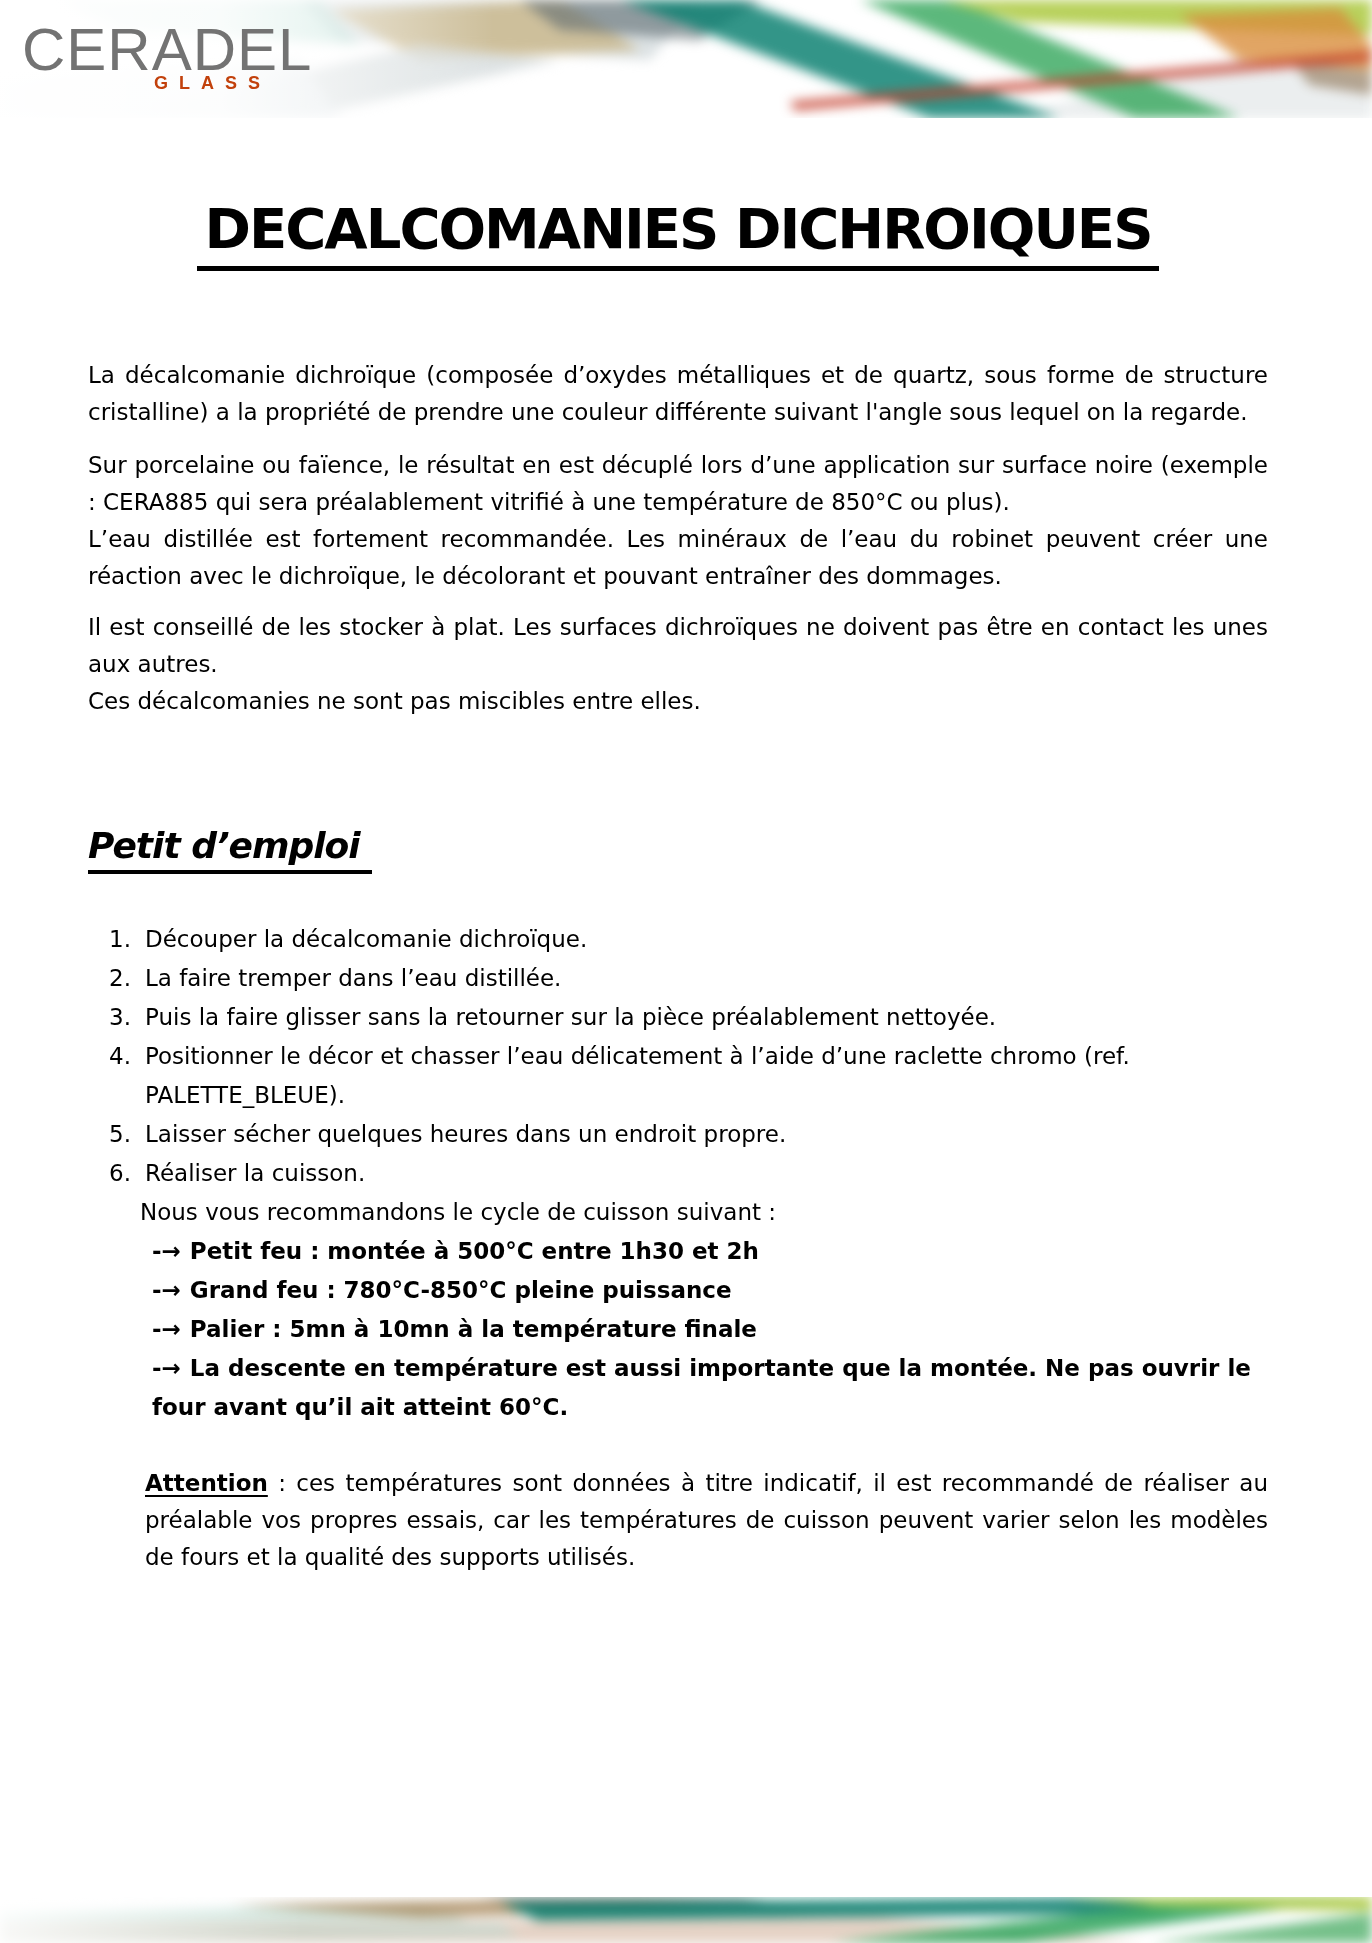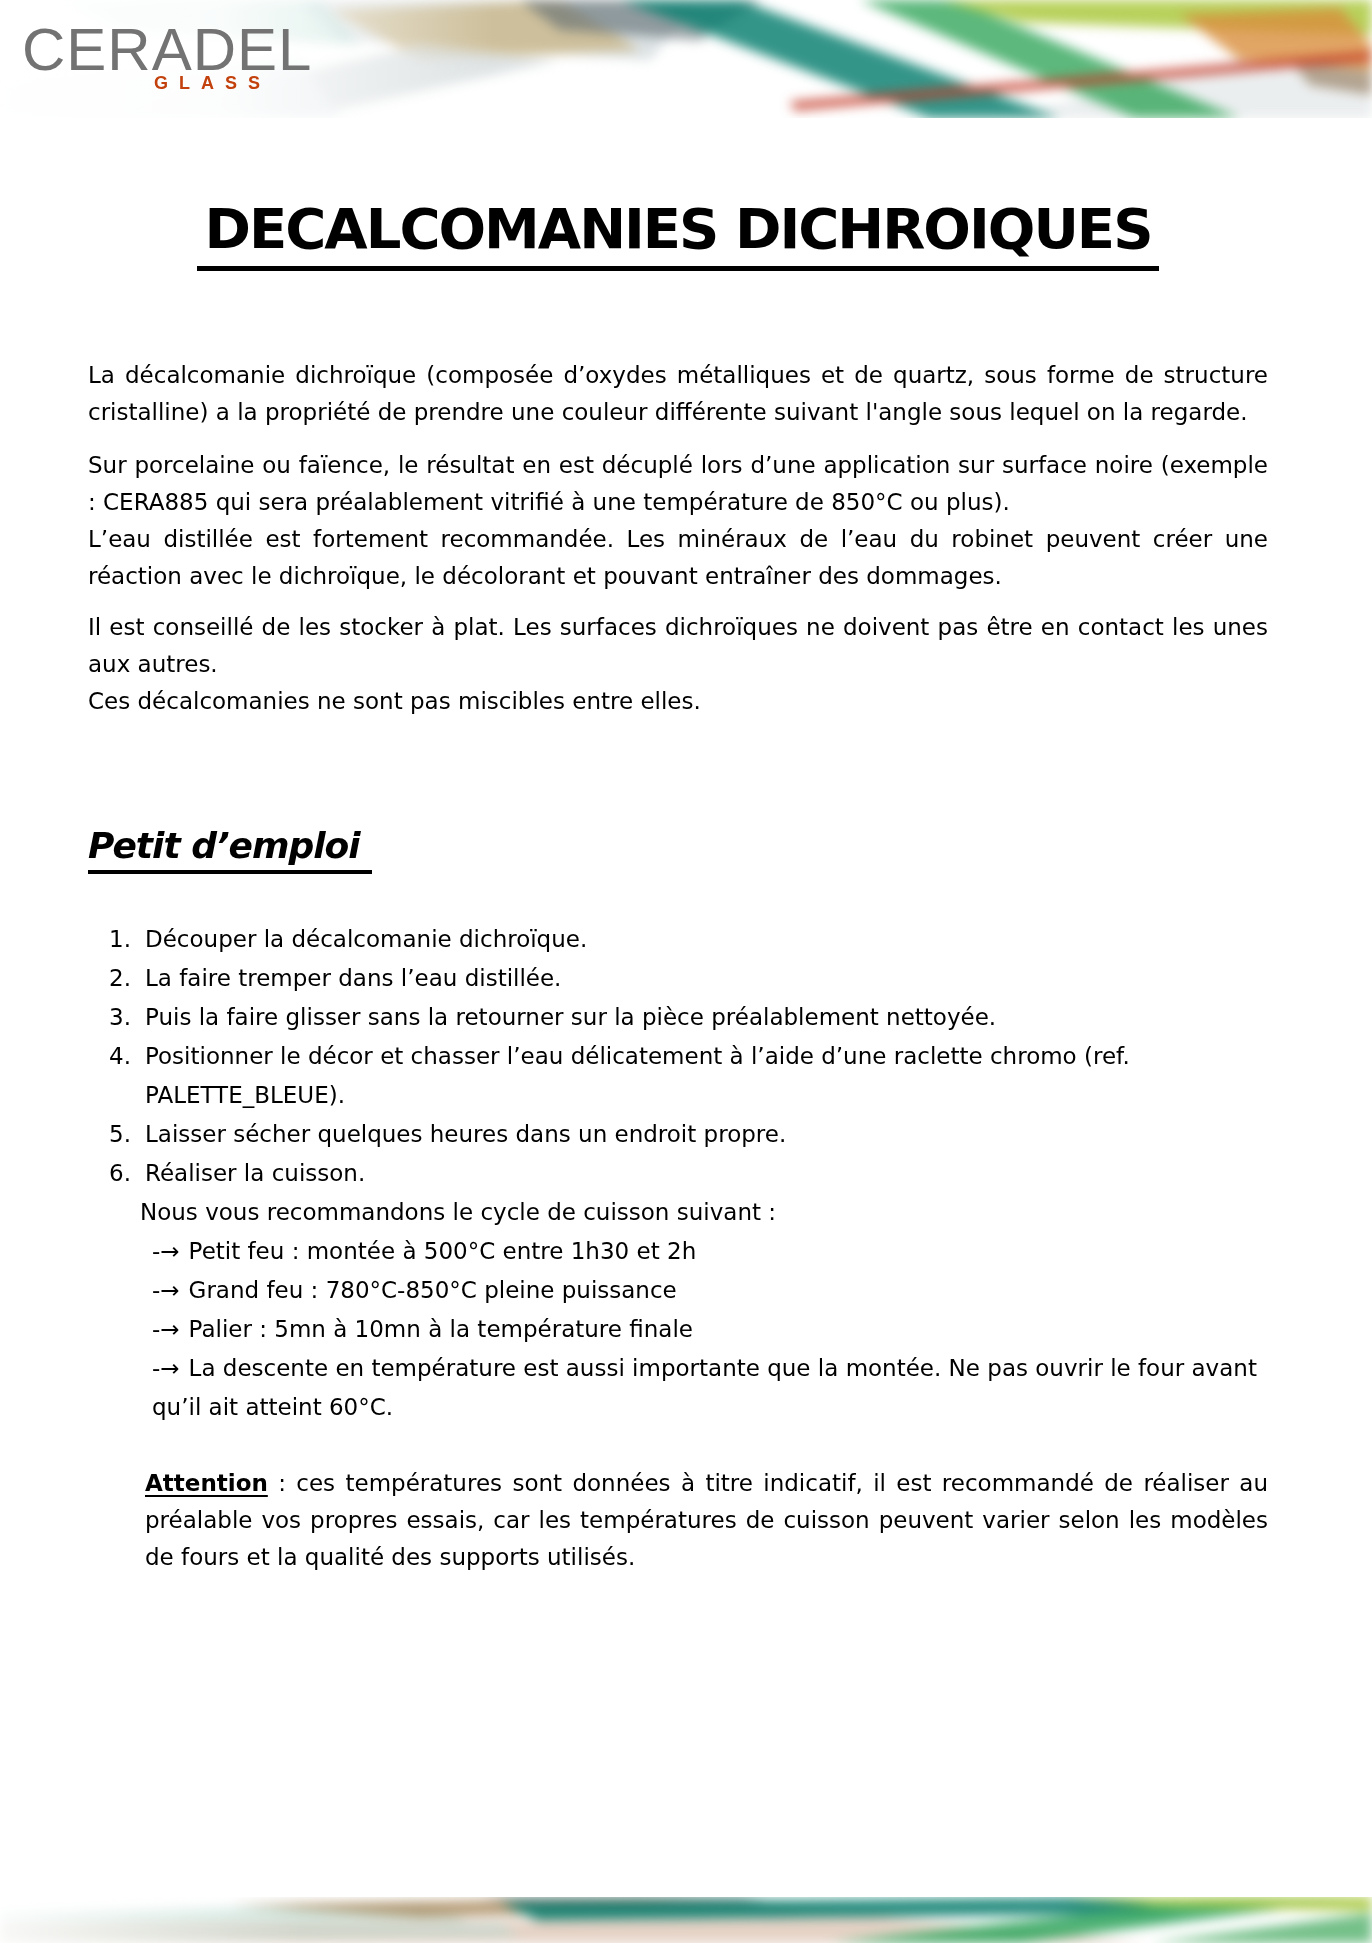--- a/index.html
+++ b/index.html
@@ -56,21 +56,21 @@
     border-bottom:4px solid #000; padding:0 12px 4px 0;
   }
 
   ol.steps { list-style:none; margin:46px 0 0; padding:0 0 0 21px; }
   ol.steps li { display:flex; font-size:23px; line-height:39px; }
   ol.steps .num { flex:0 0 36px; }
   ol.steps .step-text { flex:1; }
 
   .cycle-block { margin:0 0 0 52px; font-size:23px; line-height:39px; }
   .cycle-block p { margin:0; }
-  .cycle-block p.arrow-line { padding-left:12px; }
+  .cycle-block p.arrow-line { padding-left:12px;font-weight:bold; }
   .arrow-glyph { margin-right:9px; }
 
   p.attention { margin:38px 0 0 57px; font-size:23px; line-height:37px; text-align:justify; }
   .attention-label { font-weight:bold; text-decoration:underline; text-decoration-thickness:2px; text-underline-offset:4px; }
 </style>
 </head>
 <body>
 
 <div class="page">
 

